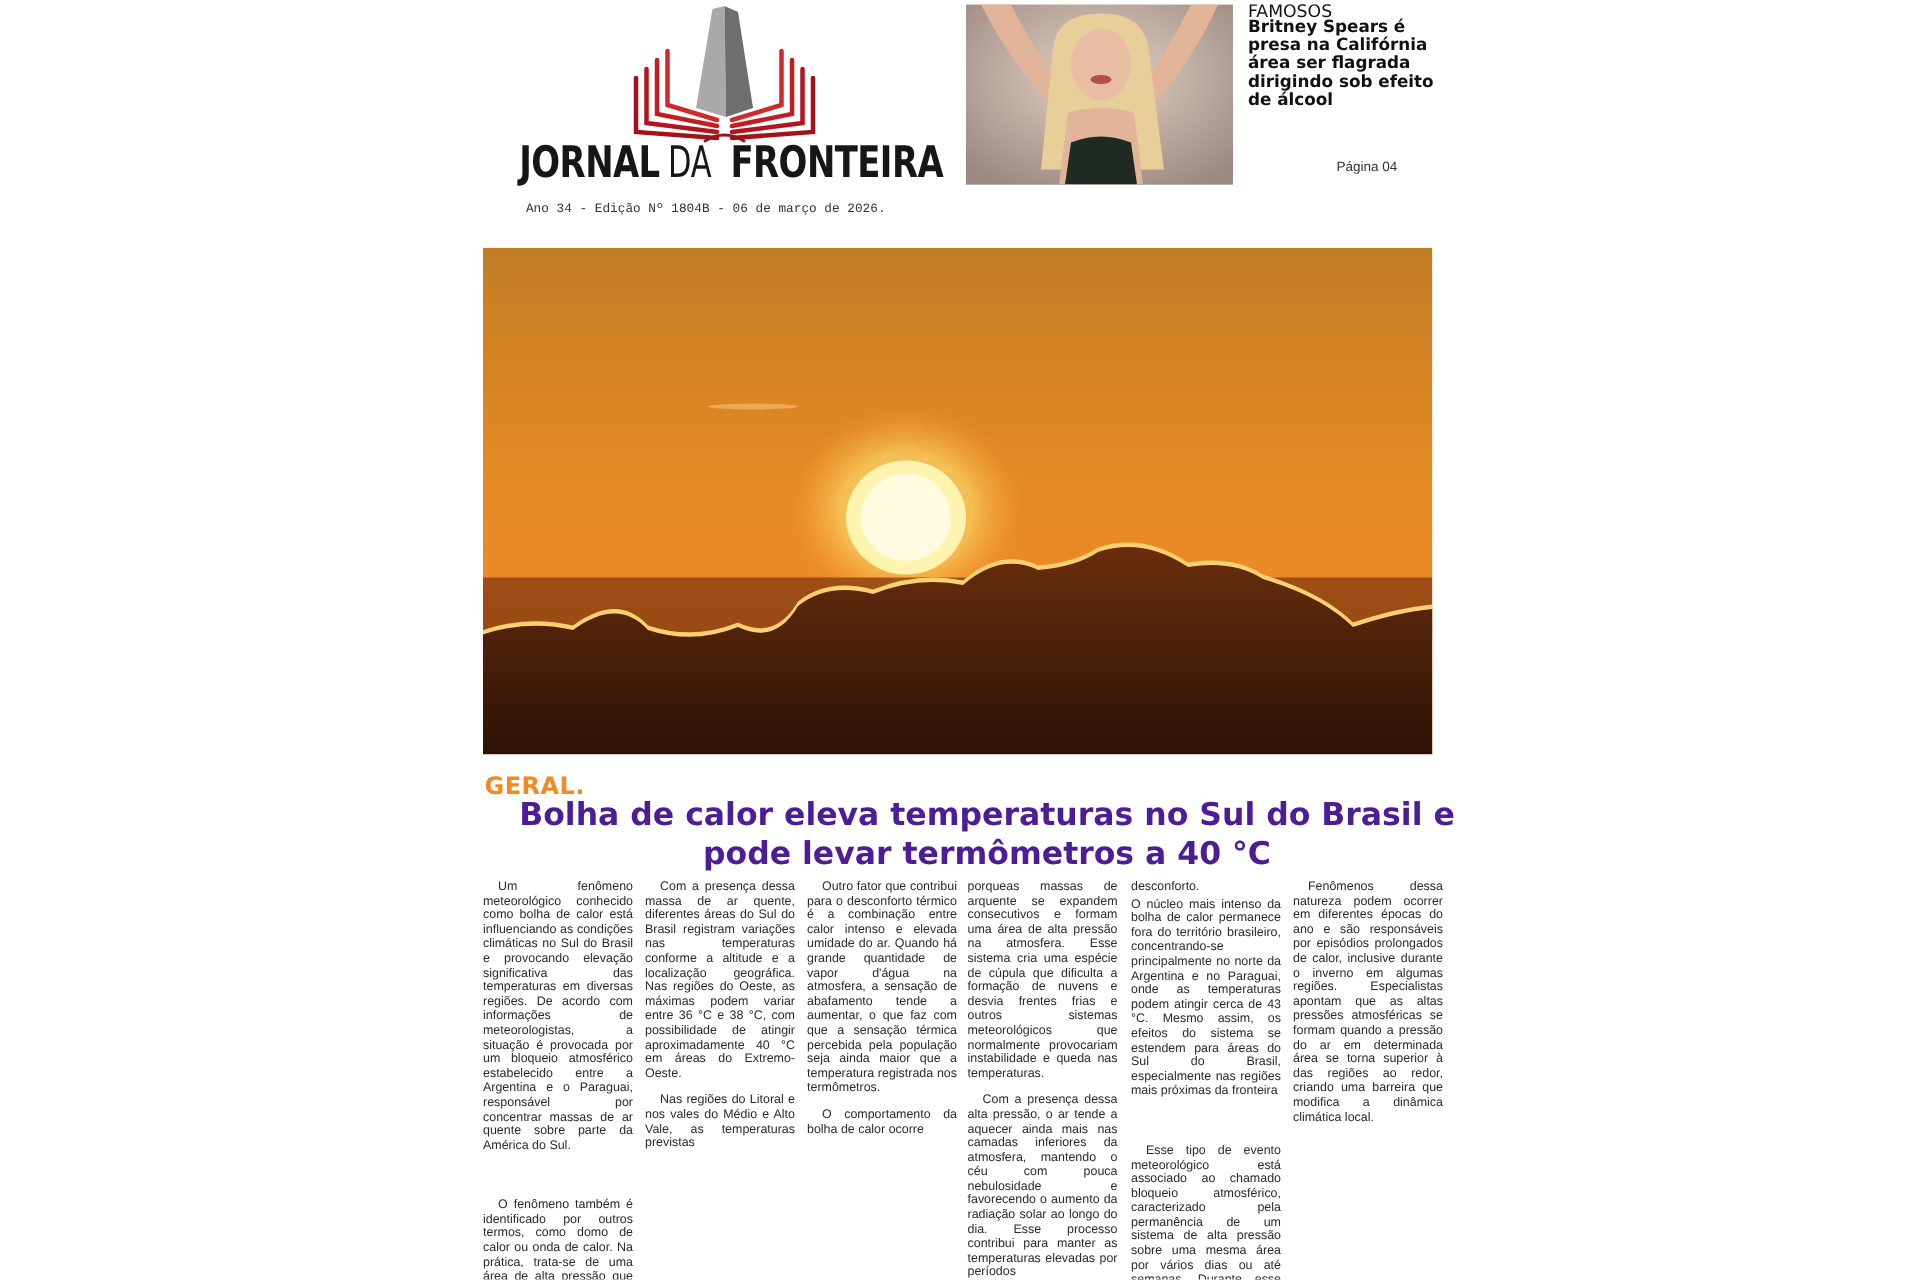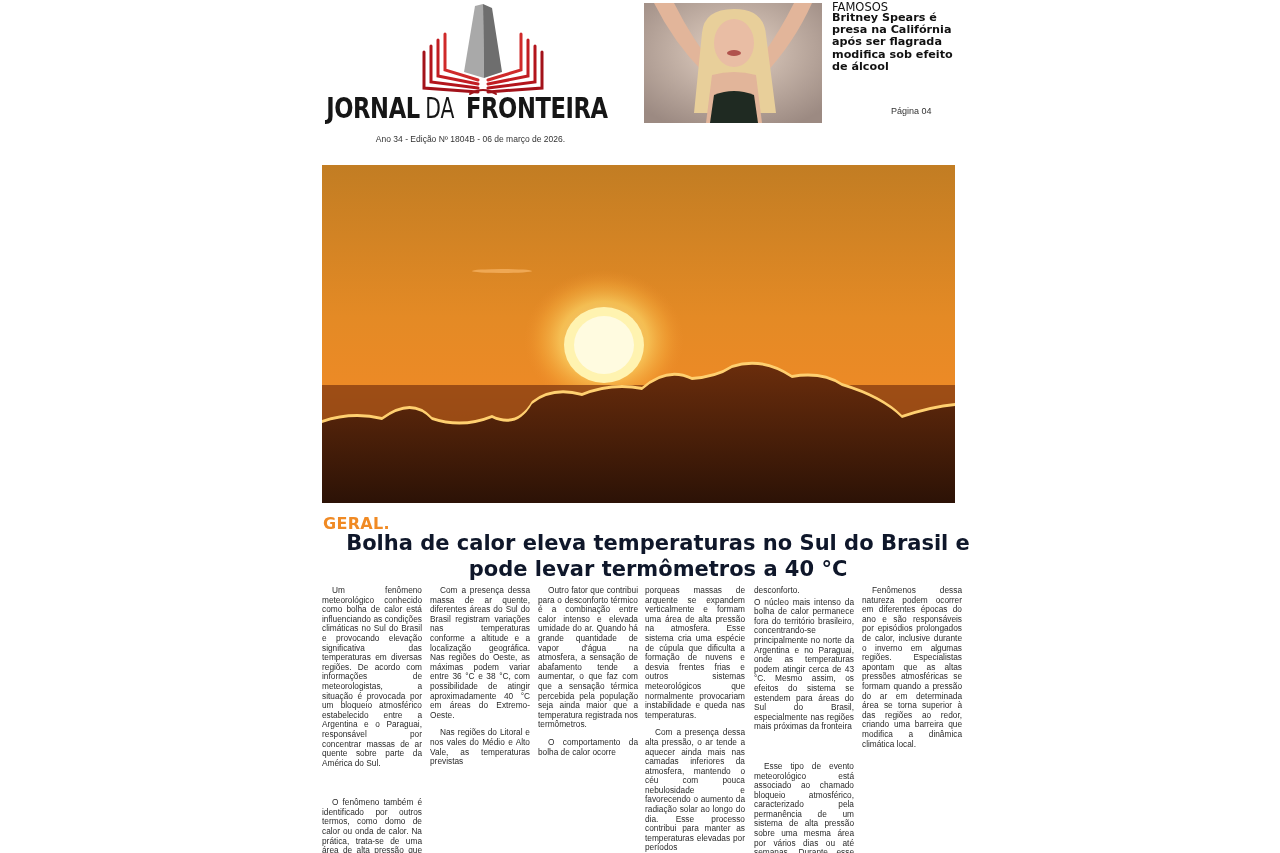--- a/index.html
+++ b/index.html
@@ -1,37 +1,37 @@
 <!DOCTYPE html>
 <html><head>
   <meta charset="utf-8">
   <style>
     html, body { margin: 0; padding: 0; background: #ffffff; }
     body { width: 1280px; height: 853px; position: relative; overflow: hidden; font-family: "DejaVu Sans", sans-serif; color: #1a1a1a; }
     .abs { position: absolute; }
 
     
     .logo-mark { left: 418px; top: 2px; width: 130px; height: 94px; }
-    .logo-title { left: 333px; top: 91px; width: 275px; height: 34px; display: flex; align-items: flex-end; justify-content: center; white-space: nowrap; }
+    .logo-title { left: 333px; top: 91px; width: 275px; height: 34px; display: flex; align-items: flex-end; justify-content: flex-start; white-space: nowrap; }
     .logo-title .w1, .logo-title .w3 { font-family: "DejaVu Sans", sans-serif; font-weight: bold; font-size: 29px; letter-spacing: -0.5px; color: #161616; transform: scaleX(0.78); display: inline-block; }
     .logo-title .w2 { font-family: "DejaVu Sans", sans-serif; font-weight: normal; font-size: 29px; color: #161616; transform: scaleX(0.70); display: inline-block; margin: 0 -14px; }
-    .edition { left: 333px; top: 134px; width: 275px; text-align: center; font-size: 8.5px; color: #333; font-family: Liberation Sans, sans-serif; }
+    .edition { left: 333px; top: 134px; width: 275px; text-align: center; font-size: 8.5px; color: #333; font-family: Liberation Mono, monospace; }
 
     
     .teaser-photo { left: 644px; top: 3px; width: 178px; height: 120px; overflow: hidden; background: linear-gradient(180deg, #c9b4a8 0%, #b29a8e 60%, #7b6a63 100%); }
     .teaser-kicker { left: 832px; top: 0px; font-weight: normal; font-size: 11.5px; color: #111; font-family: "DejaVu Sans", sans-serif; }
     .teaser-headline { left: 832px; top: 12px; width: 135px; font-weight: bold; font-size: 11.2px; line-height: 12.2px; color: #111; font-family: "DejaVu Sans", sans-serif; }
     .teaser-page { left: 891px; top: 106px; font-size: 9px; color: #333; font-family: "Liberation Sans", sans-serif; }
 
     
     .main-photo { left: 322px; top: 165px; width: 633px; height: 338px; overflow: hidden; }
 
     
     .section-label { left: 323px; top: 514px; font-weight: bold; font-size: 16px; color: #f08a24; letter-spacing: 0.3px; font-family: "DejaVu Sans", sans-serif; }
-    .headline { left: 322px; top: 530px; width: 672px; text-align: center; font-weight: bold; font-size: 21px; line-height: 26px; color: #0f172a; font-family: "DejaVu Sans", sans-serif; }
+    .headline { left: 322px; top: 530px; width: 672px; text-align: center; font-weight: bold; font-size: 21px; line-height: 26px; color: #4c1d95; font-family: "DejaVu Sans", sans-serif; }
 
     
     .col { top: 586px; width: 100px; font-family: "Liberation Sans", sans-serif; font-size: 8.3px; line-height: 9.6px; color: #2a2a2a; text-align: justify; }
     .col p { margin: 0 0 8px 0; }
     .col p.indent { text-indent: 10px; }
     .col p.gap { margin-top: 30px; }
     .c1 { left: 322px; }
     .c2 { left: 430px; }
     .c3 { left: 538px; }
     .c4 { left: 645px; }
@@ -83,21 +83,21 @@
     <path d="M58 30 Q60 6 90 6 Q120 6 122 32 L132 110 L50 110 Z" fill="#e8cf9a"></path>
 
     <ellipse cx="90" cy="40" rx="20" ry="24" fill="#e9bda4"></ellipse>
     <ellipse cx="90" cy="50" rx="7" ry="3" fill="#b0524c"></ellipse>
 
     <path d="M68 72 Q90 66 112 72 L118 120 L62 120 Z" fill="#e2b59a"></path>
     <path d="M70 92 Q90 84 110 92 L114 120 L66 120 Z" fill="#1f2a22"></path>
   </svg>
 </div>
 <div class="abs teaser-kicker">FAMOSOS</div>
-<div class="abs teaser-headline">Britney Spears é presa na Califórnia após ser flagrada modifica sob efeito de álcool</div>
+<div class="abs teaser-headline">Britney Spears é presa na Califórnia área ser flagrada dirigindo sob efeito de álcool</div>
 <div class="abs teaser-page">Página 04</div>
 
 <div class="abs main-photo">
   <svg width="633" height="338" viewBox="0 0 633 338">
     <defs>
       <linearGradient id="sky" x1="0" y1="0" x2="0" y2="1">
         <stop offset="0%" stop-color="#c27d23"></stop>
         <stop offset="45%" stop-color="#e48a25"></stop>
         <stop offset="65%" stop-color="#ec8a26"></stop>
         <stop offset="100%" stop-color="#b45a18"></stop>
@@ -135,21 +135,21 @@
 </div>
 <div class="abs col c2">
   <p class="indent">Com a presença dessa massa de ar quente, diferentes áreas do Sul do Brasil registram variações nas temperaturas conforme a altitude e a localização geográfica. Nas regiões do Oeste, as máximas podem variar entre 36 °C e 38 °C, com possibilidade de atingir aproximadamente 40 °C em áreas do Extremo-Oeste.</p>
   <p class="indent">Nas regiões do Litoral e nos vales do Médio e Alto Vale, as temperaturas previstas</p>
 </div>
 <div class="abs col c3">
   <p class="indent">Outro fator que contribui para o desconforto térmico é a combinação entre calor intenso e elevada umidade do ar. Quando há grande quantidade de vapor d'água na atmosfera, a sensação de abafamento tende a aumentar, o que faz com que a sensação térmica percebida pela população seja ainda maior que a temperatura registrada nos termômetros.</p>
   <p class="indent">O comportamento da bolha de calor ocorre</p>
 </div>
 <div class="abs col c4">
-  <p>porqueas massas de arquente se expandem verticalmente e formam uma área de alta pressão na atmosfera. Esse sistema cria uma espécie de cúpula que dificulta a formação de nuvens e desvia frentes frias e outros sistemas meteorológicos que normalmente provocariam instabilidade e queda nas temperaturas.</p>
+  <p>porqueas massas de arquente se expandem consecutivos e formam uma área de alta pressão na atmosfera. Esse sistema cria uma espécie de cúpula que dificulta a formação de nuvens e desvia frentes frias e outros sistemas meteorológicos que normalmente provocariam instabilidade e queda nas temperaturas.</p>
   <p class="indent">Com a presença dessa alta pressão, o ar tende a aquecer ainda mais nas camadas inferiores da atmosfera, mantendo o céu com pouca nebulosidade e favorecendo o aumento da radiação solar ao longo do dia. Esse processo contribui para manter as temperaturas elevadas por períodos</p>
 </div>
 <div class="abs col c5">
   <p style="margin-bottom:2px;">desconforto.</p>
   <p>O núcleo mais intenso da bolha de calor permanece fora do território brasileiro, concentrando-se principalmente no norte da Argentina e no Paraguai, onde as temperaturas podem atingir cerca de 43 °C. Mesmo assim, os efeitos do sistema se estendem para áreas do Sul do Brasil, especialmente nas regiões mais próximas da fronteira</p>
   <p class="indent gap">Esse tipo de evento meteorológico está associado ao chamado bloqueio atmosférico, caracterizado pela permanência de um sistema de alta pressão sobre uma mesma área por vários dias ou até semanas. Durante esse período, a circulação</p>
 </div>
 <div class="abs col c6">
   <p class="indent">Fenômenos dessa natureza podem ocorrer em diferentes épocas do ano e são responsáveis por episódios prolongados de calor, inclusive durante o inverno em algumas regiões. Especialistas apontam que as altas pressões atmosféricas se formam quando a pressão do ar em determinada área se torna superior à das regiões ao redor, criando uma barreira que modifica a dinâmica climática local.</p>
 </div>

